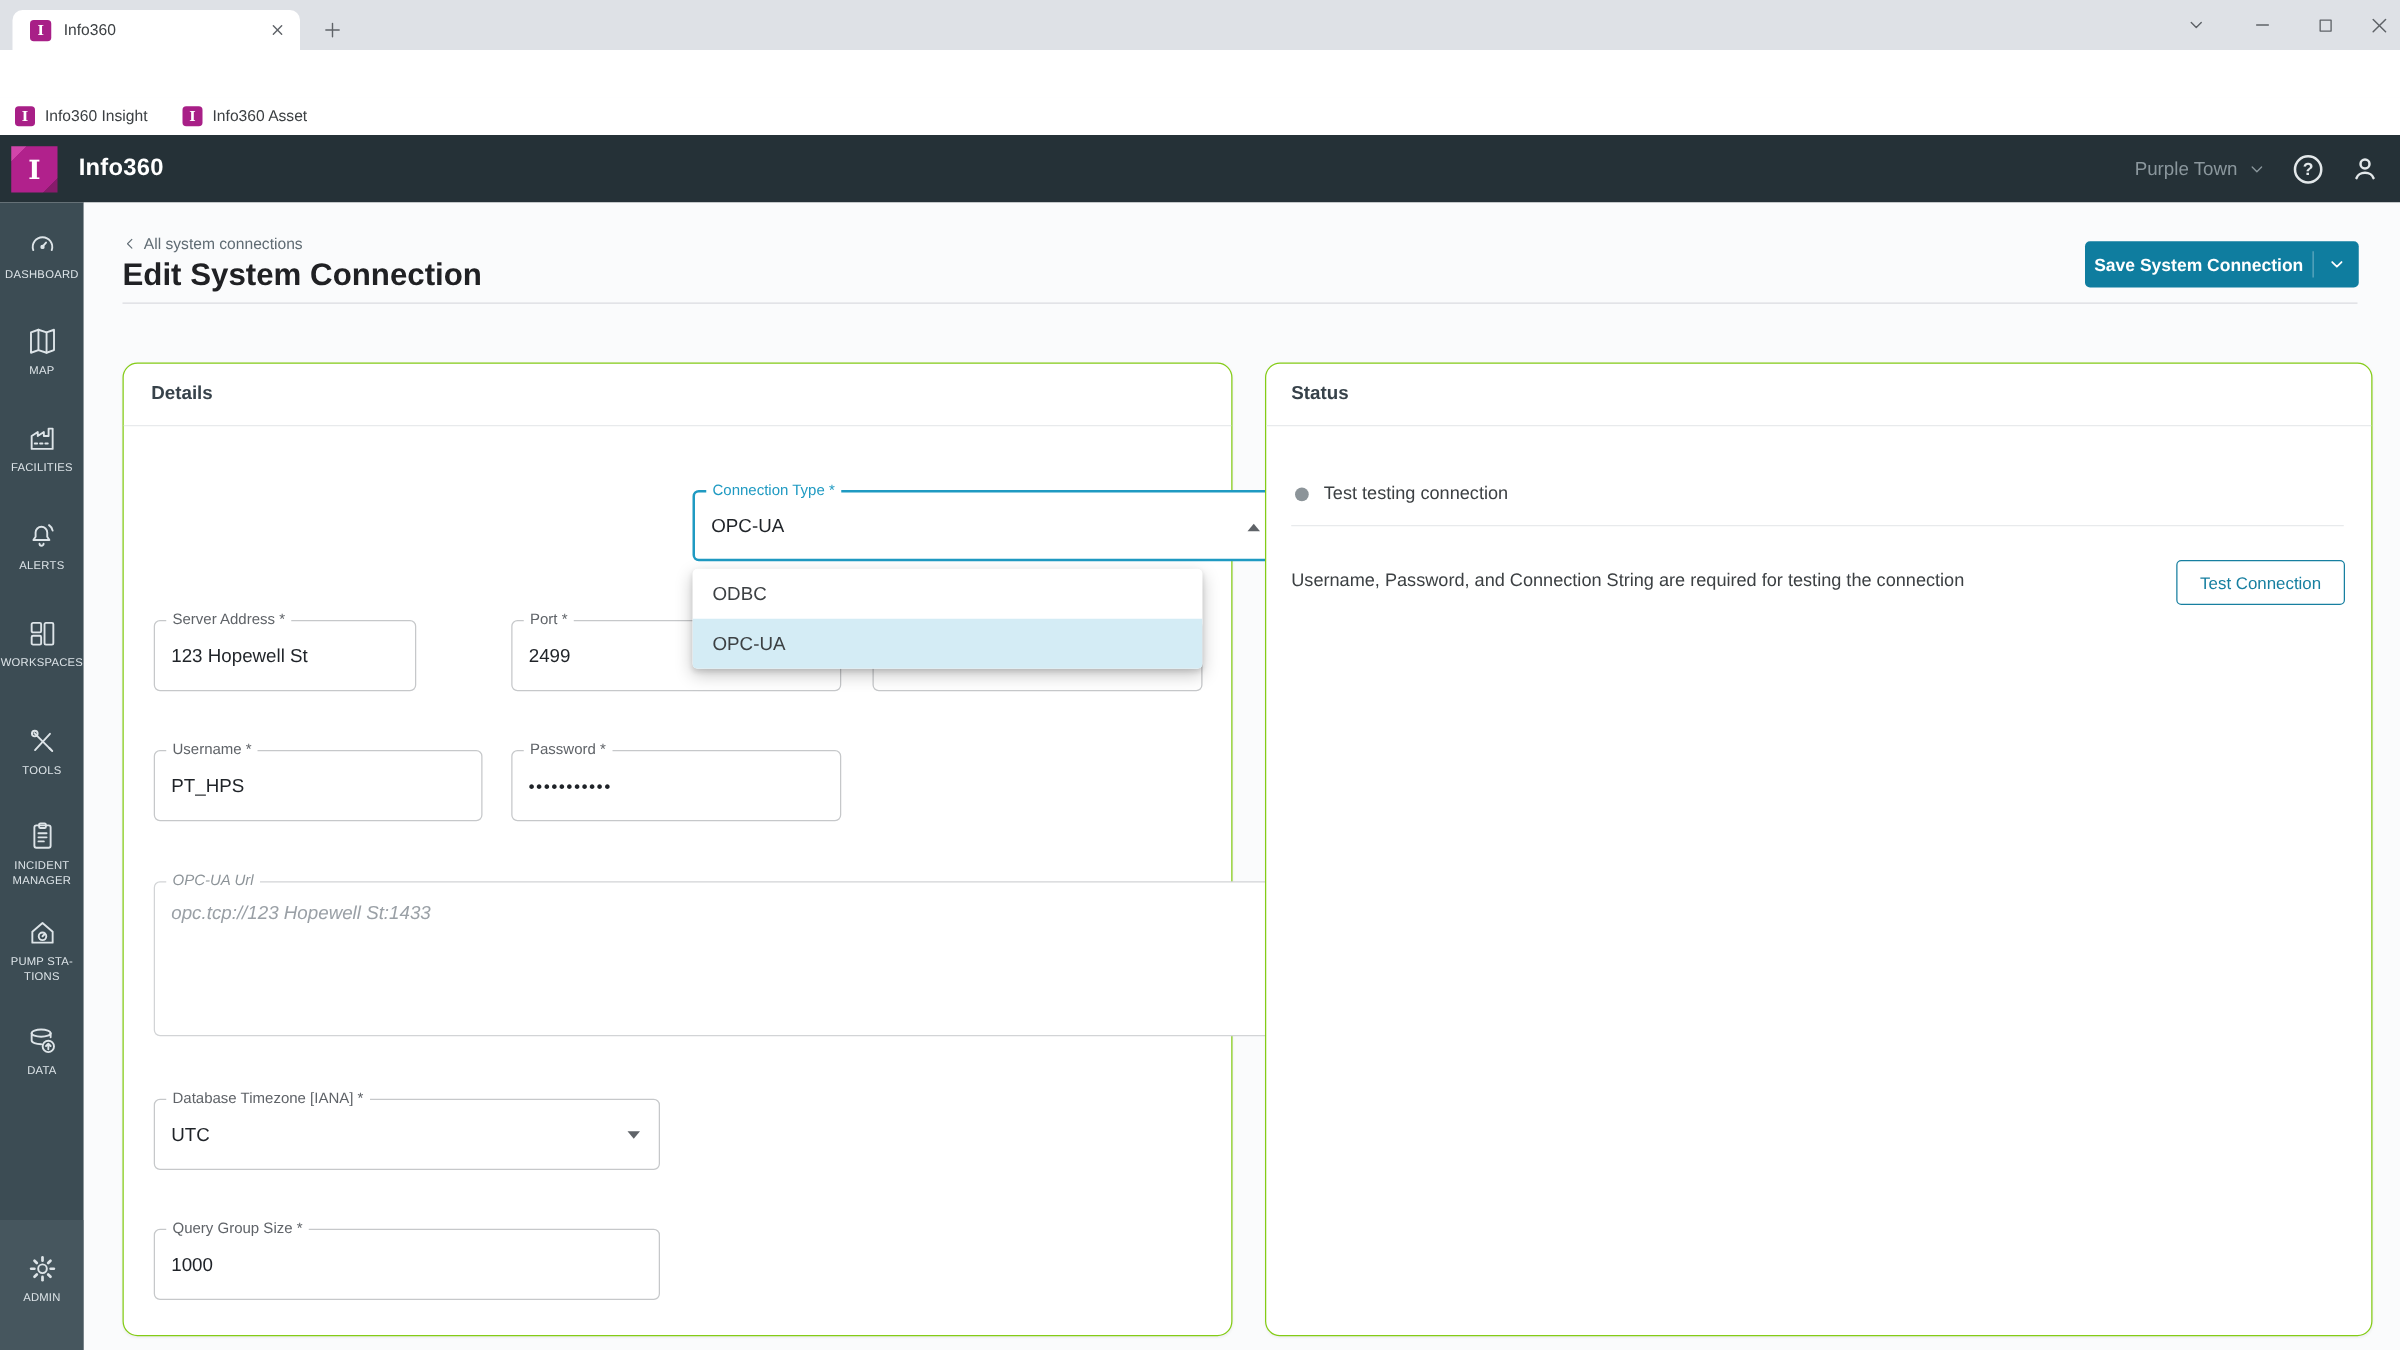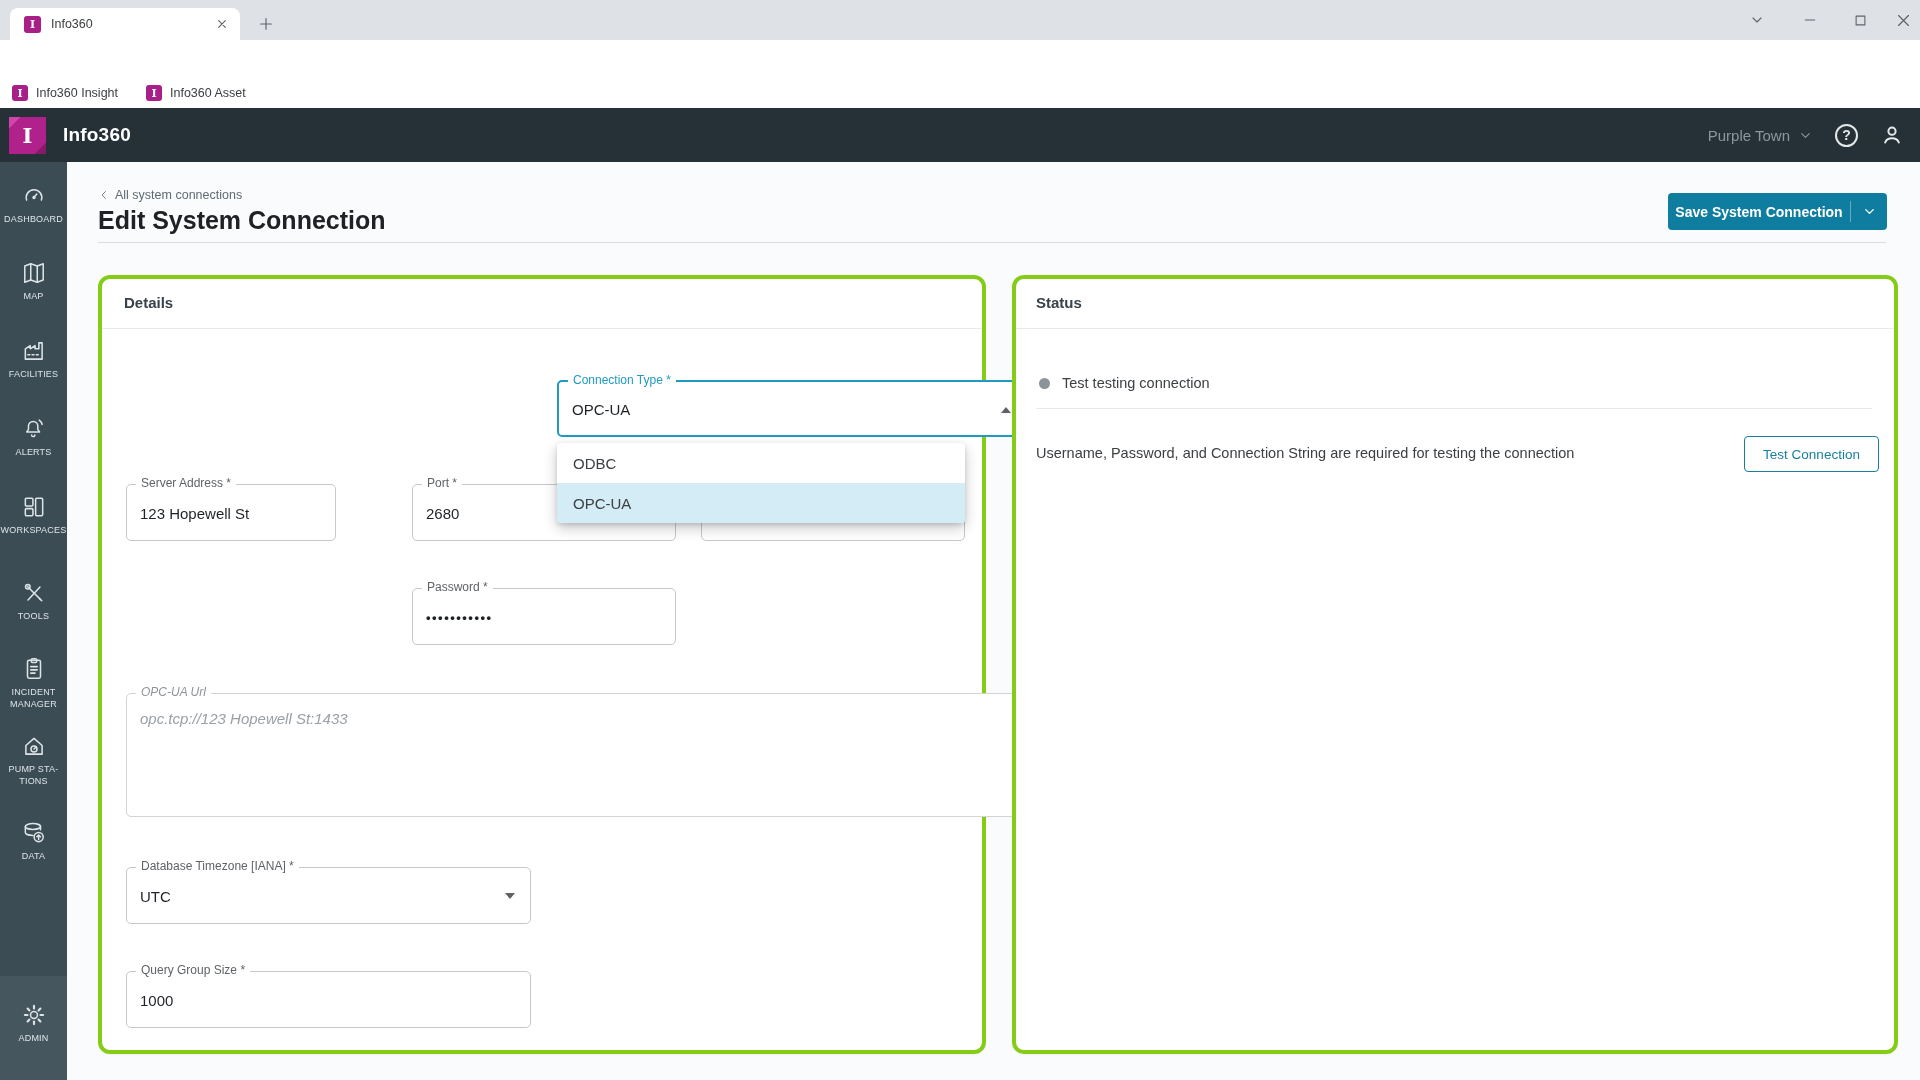--- a/index.html
+++ b/index.html
@@ -43,21 +43,21 @@
   
   .content { position:absolute; left:67px; top:162px; right:0; bottom:0; background:#fafbfc; }
   .breadcrumb { position:absolute; left:31px; top:26px; display:flex; align-items:center; gap:5px; font-size:12.5px; color:#5f6b73; }
   .pagetitle { position:absolute; left:31px; top:44px; font-size:25px; font-weight:600; color:#202124; }
   .title-divider { position:absolute; left:31px; top:80px; width:1788px; height:1px; background:#dadce0; }
   .savebtn { position:absolute; left:1601px; top:31px; width:219px; height:37px; background:#0f7d9f; border-radius:4px; color:#fff; display:flex; align-items:center; }
   .savebtn .lbl { flex:1; text-align:center; font-size:14px; font-weight:600; }
   .savebtn .sep { width:1px; height:21px; background:rgba(255,255,255,.35); }
   .savebtn .chev { width:36px; display:flex; align-items:center; justify-content:center; }
 
-  .card { position:absolute; top:113px; height:779px; background:#fff; border:4px solid #84cc16; border-radius:12px; box-shadow:0 1px 2px rgba(0,0,0,.05); }
+  .card { position:absolute; top:128px; height:779px; background:#fff; border:1px solid #84cc16; border-radius:12px; box-shadow:0 1px 2px rgba(0,0,0,.05); }
   .card-title { position:absolute; left:22px; top:15px; font-size:15px; font-weight:600; color:#37424a; }
   .card-divider { position:absolute; left:0; right:0; top:49px; height:1px; background:#e8eaec; }
 
   
   .mfield { position:absolute; height:57px; background:#fff; border:1px solid #c6c8ca; border-radius:5px; }
   .flabel { position:absolute; top:-9px; left:9px; background:#fff; padding:0 5px; font-size:12px; color:#5f6368; white-space:nowrap; }
   .fvalue { position:absolute; left:13px; top:50%; transform:translateY(-50%); font-size:15px; color:#1f2328; white-space:nowrap; }
   .mfield.focused { border:2px solid #1f9ac2; }
   .mfield.focused .flabel { color:#1f9ac2; }
   .mfield.disabled { border-color:#d2d4d6; }
@@ -355,25 +355,29 @@
       <div class="opt sel">OPC-UA</div>
     </div>
 
     <div class="mfield" style="left:24px; top:205px; width:210px;">
       <span class="flabel">Server Address *</span>
       <span class="fvalue">123 Hopewell St</span>
     </div>
 
     <div class="mfield" style="left:310px; top:205px; width:264px;">
       <span class="flabel">Port *</span>
-      <span class="fvalue">2680</span>
+      <span class="fvalue">2499</span>
     </div>
 
     <div class="mfield" style="left:599px; top:205px; width:264px; z-index:1;"></div>
 
+    <div class="mfield" style="left:24px; top:309px; width:263px;">
+      <span class="flabel">Username *</span>
+      <span class="fvalue">PT_HPS</span>
+    </div>
 
     <div class="mfield" style="left:310px; top:309px; width:264px;">
       <span class="flabel">Password *</span>
       <span class="fvalue pw">•••••••••••</span>
     </div>
 
     <div class="mfield area disabled" style="left:24px; top:414px; width:912px;font-style:italic;">
       <span class="flabel">OPC-UA Url</span>
       <span class="fvalue">opc.tcp://123 Hopewell St:1433</span>
     </div>

